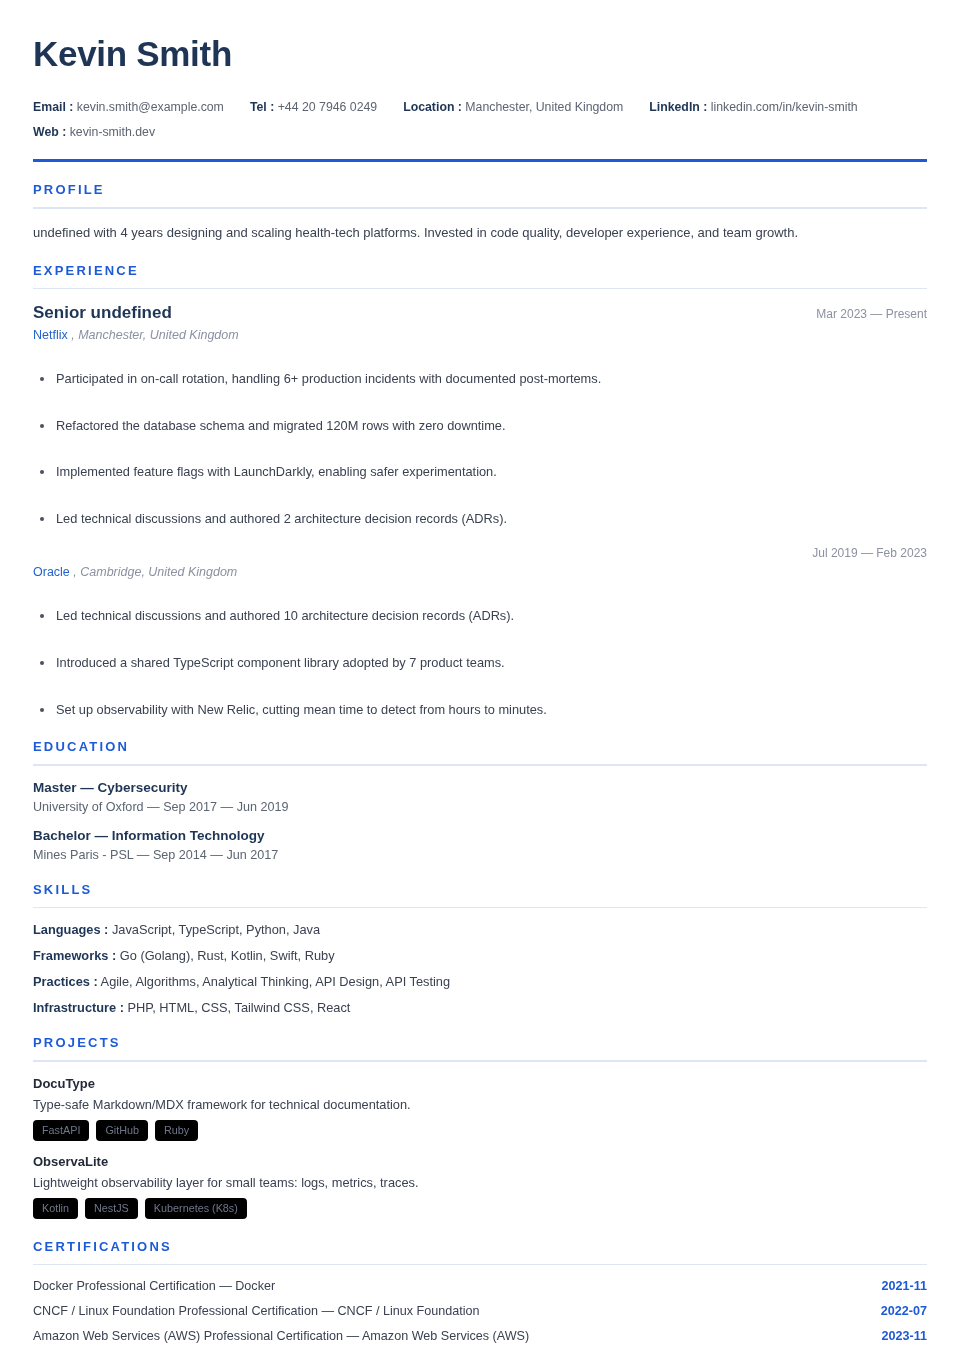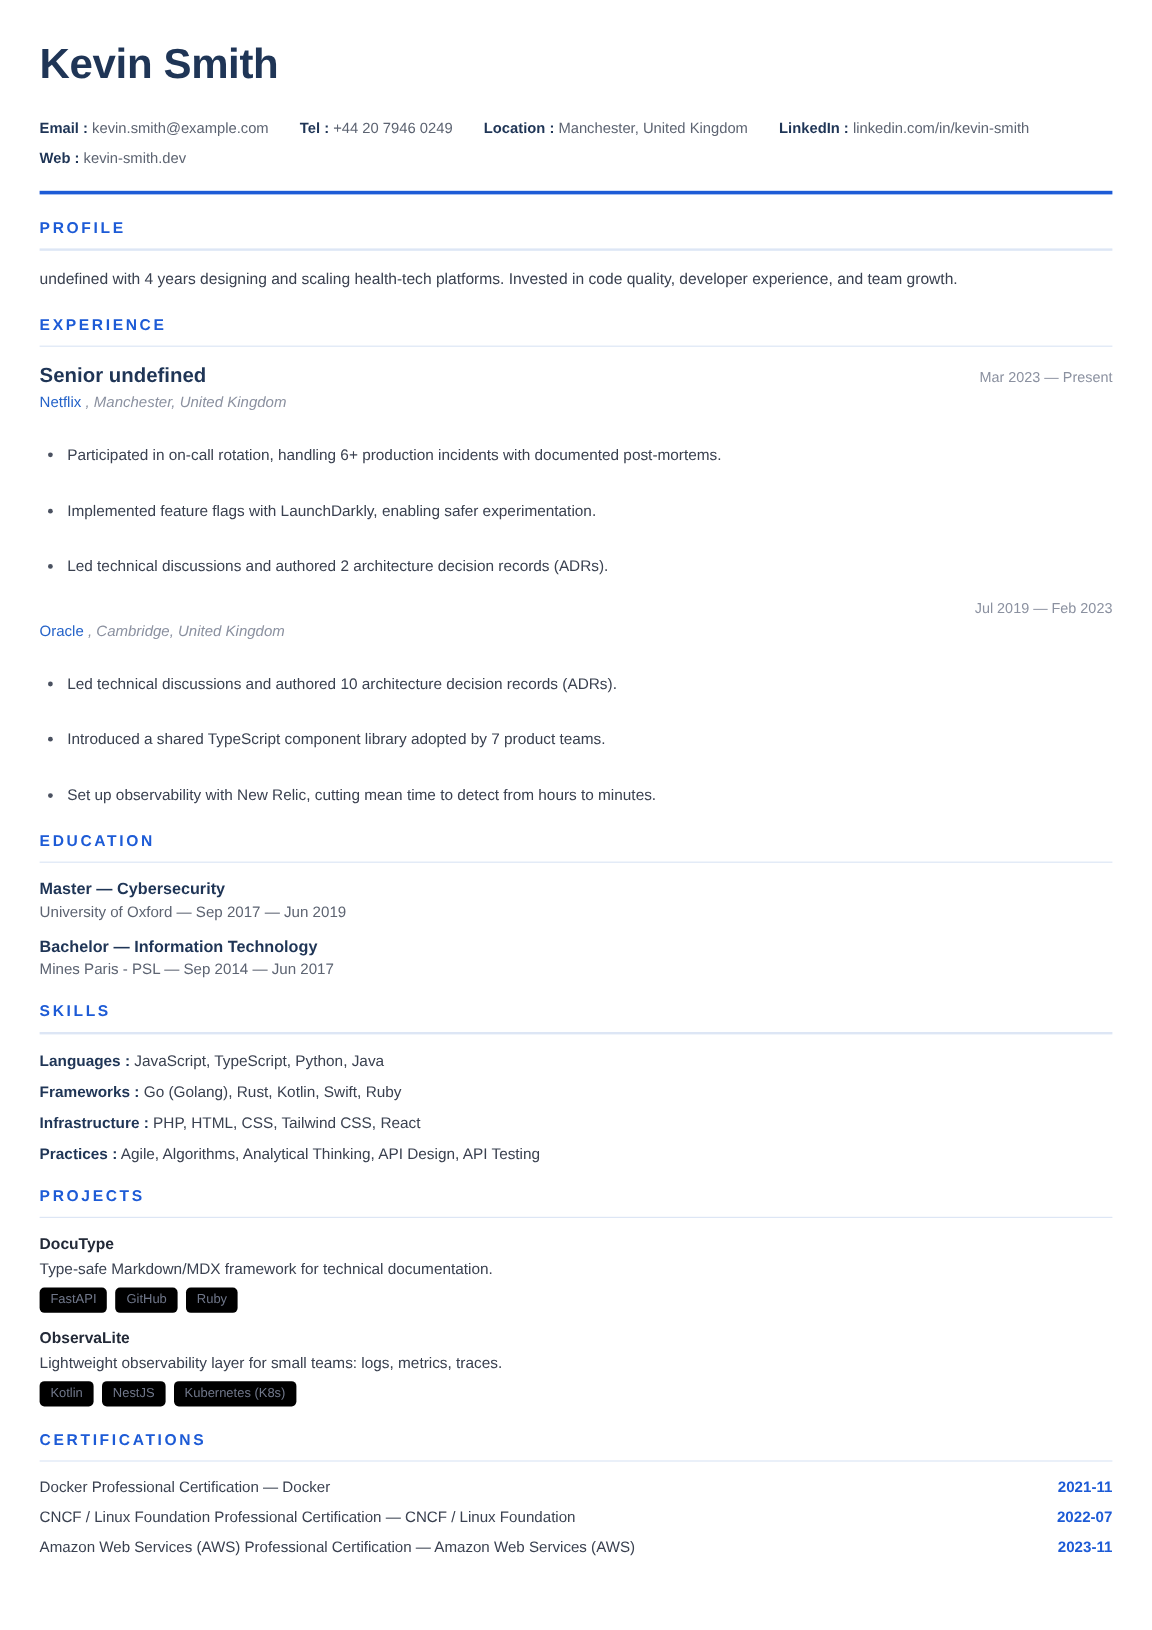--- a/index.html
+++ b/index.html
@@ -225,20 +225,21 @@
     <div class="section-rule"></div>
     <div id="experience-list">
         <div class="exp-item">
           <div class="exp-head">
             <div class="exp-title">Senior undefined</div>
             <div class="exp-dates">Mar 2023 — Present</div>
           </div>
           <div class="exp-sub"><span class="exp-company">Netflix</span> <span class="exp-location">, Manchester, United Kingdom</span></div>
           <ul class="bullets">
             <li>Participated in on-call rotation, handling 6+ production incidents with documented post-mortems.</li>
+            <li>Refactored the database schema and migrated 120M rows with zero downtime.</li>
             <li>Implemented feature flags with LaunchDarkly, enabling safer experimentation.</li>
             <li>Led technical discussions and authored 2 architecture decision records (ADRs).</li>
           </ul>
         </div>
         <div class="exp-item">
           <div class="exp-head">
             <div class="exp-title"></div>
             <div class="exp-dates">Jul 2019 — Feb 2023</div>
           </div>
           <div class="exp-sub"><span class="exp-company">Oracle</span> <span class="exp-location">, Cambridge, United Kingdom</span></div>
@@ -265,22 +266,22 @@
         </div>
       </div>
   </div>
 
   <div class="section">
     <div class="section-title">SKILLS</div>
     <div class="section-rule"></div>
     <div id="skills-list">
         <div class="skill-row"><span class="skill-label">Languages :</span> <span class="skill-values">JavaScript, TypeScript, Python, Java</span></div>
         <div class="skill-row"><span class="skill-label">Frameworks :</span> <span class="skill-values">Go (Golang), Rust, Kotlin, Swift, Ruby</span></div>
+        <div class="skill-row"><span class="skill-label">Practices :</span> <span class="skill-values">Agile, Algorithms, Analytical Thinking, API Design, API Testing</span></div>
         <div class="skill-row"><span class="skill-label">Infrastructure :</span> <span class="skill-values">PHP, HTML, CSS, Tailwind CSS, React</span></div>
-        <div class="skill-row"><span class="skill-label">Practices :</span> <span class="skill-values">Agile, Algorithms, Analytical Thinking, API Design, API Testing</span></div>
       </div>
   </div>
 
   <div class="section">
     <div class="section-title">PROJECTS</div>
     <div class="section-rule"></div>
     <div id="projects-list">
         <div class="proj-item">
           <div class="proj-name">DocuType</div>
           <div class="proj-desc">Type-safe Markdown/MDX framework for technical documentation.</div>

